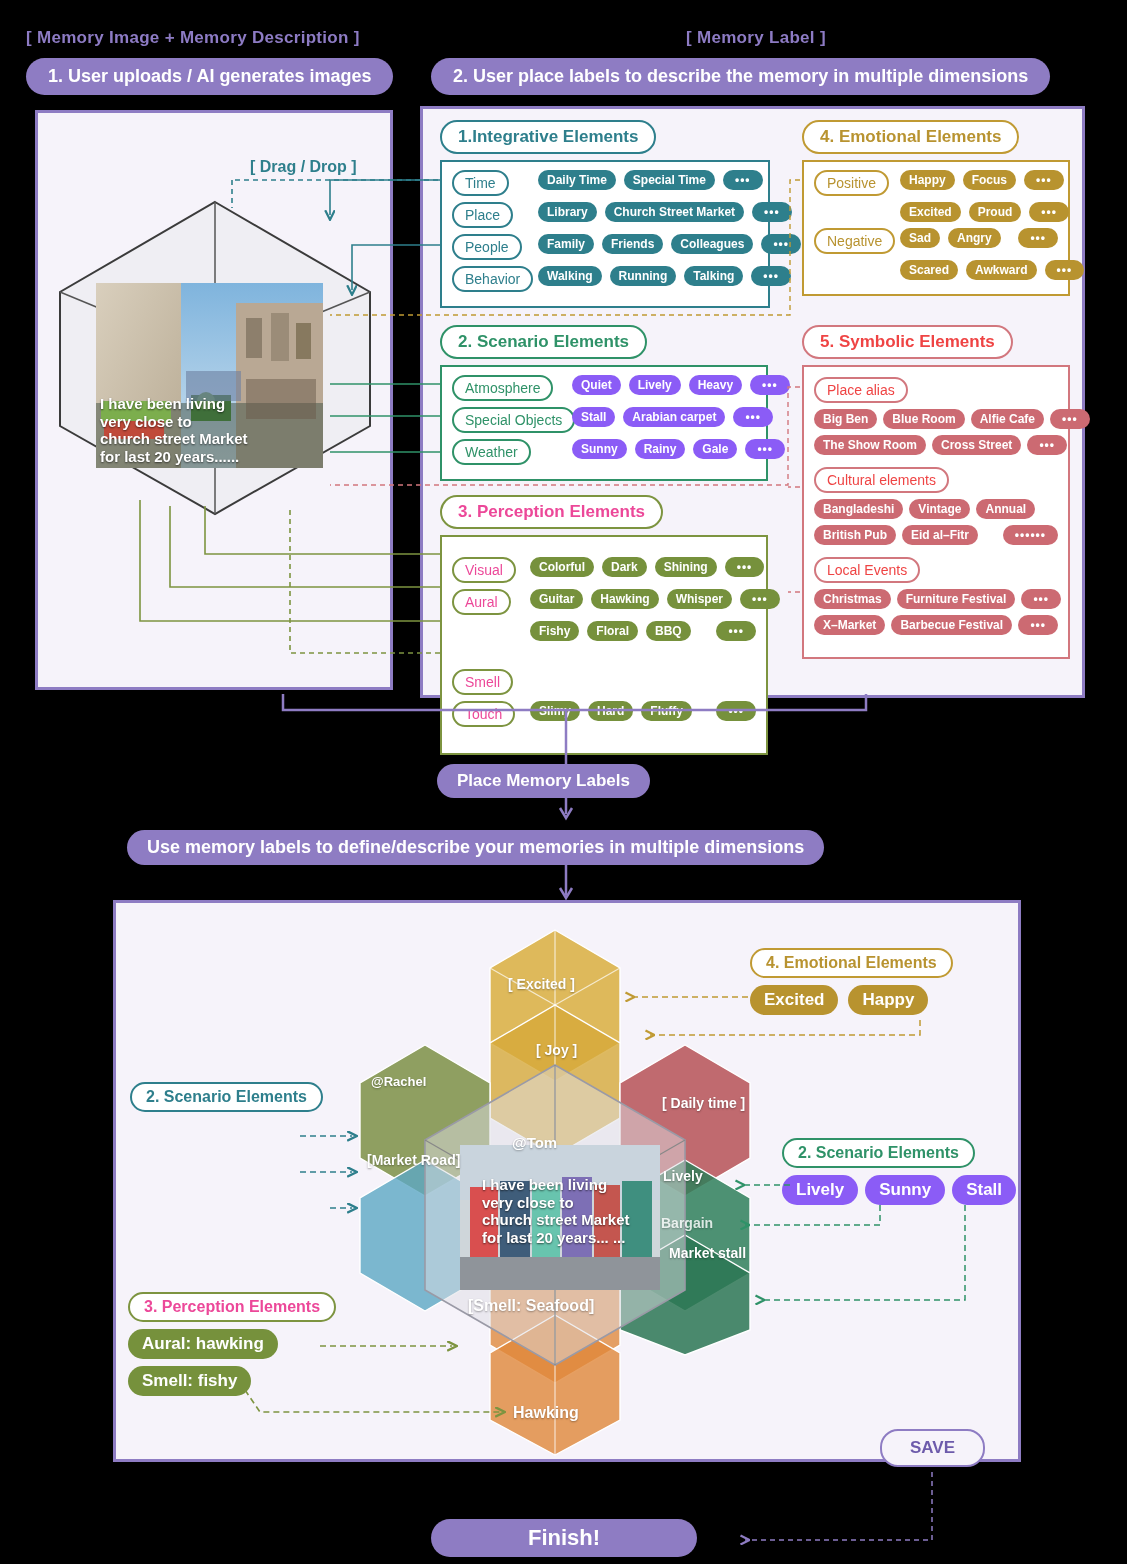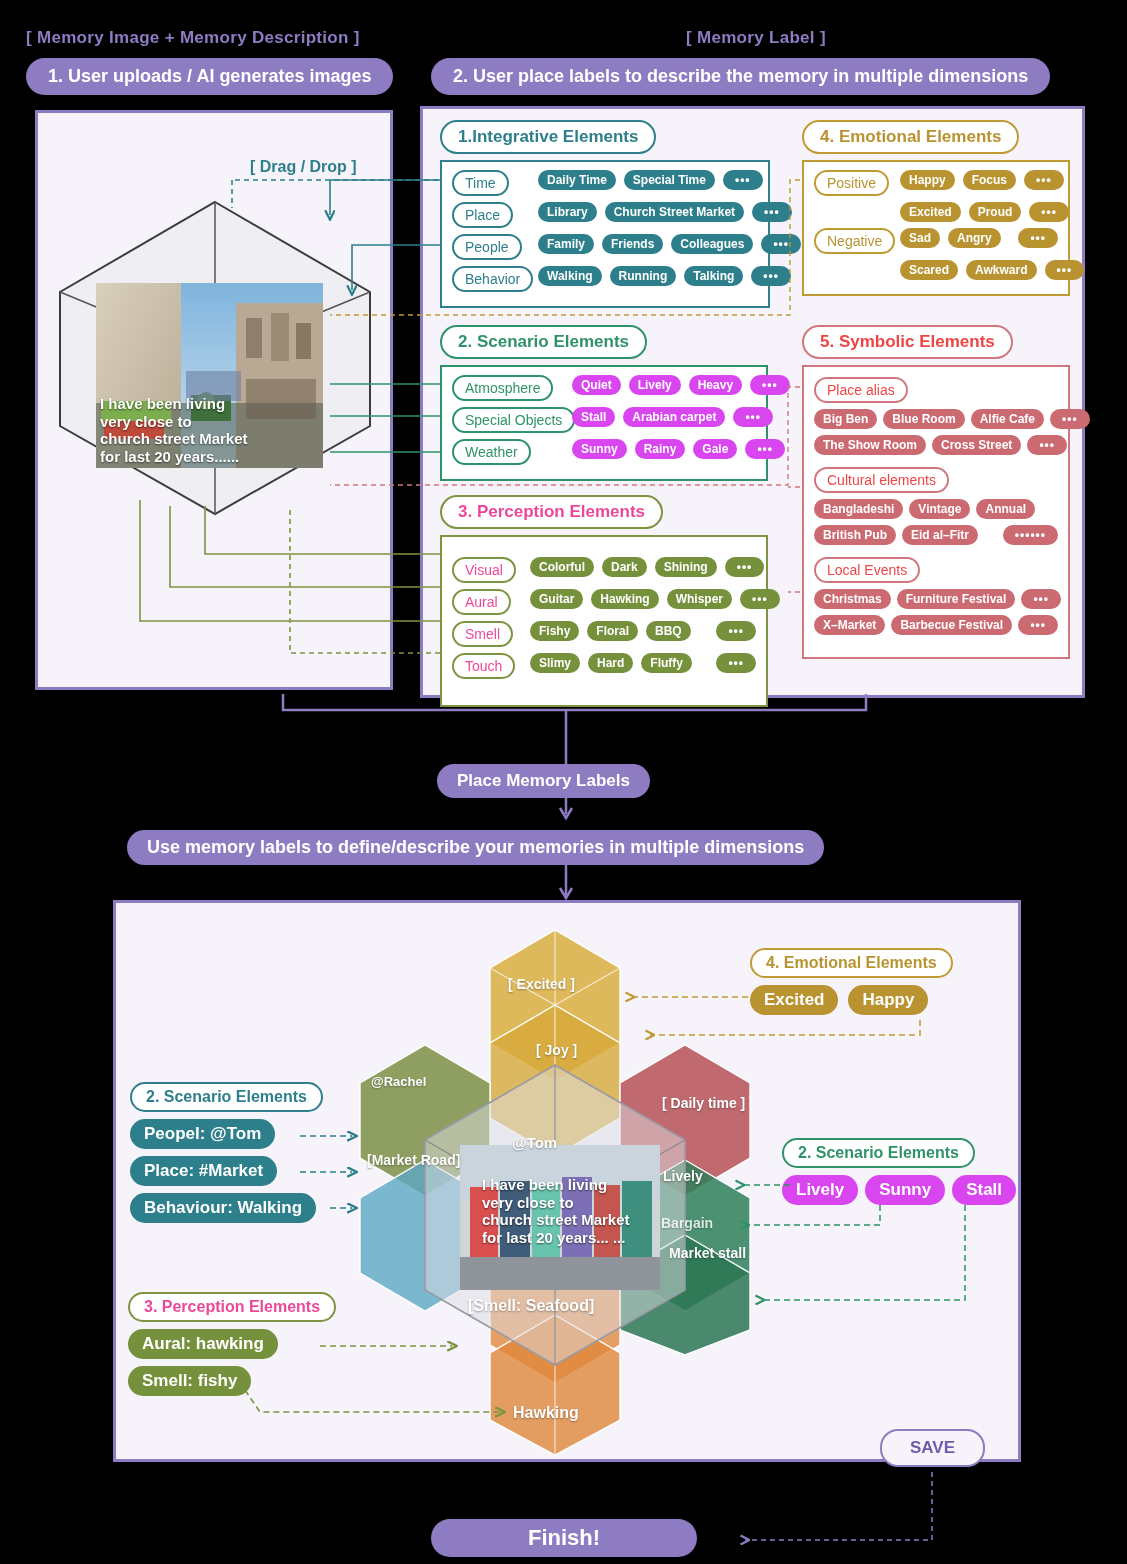--- a/index.html
+++ b/index.html
@@ -47,21 +47,21 @@
     color:#fff; border-radius:11px; padding:3px 9px;
     font-size:12px; font-weight:bold; white-space:nowrap;
   }
   .chip.dots { letter-spacing:1px; padding:3px 12px; }
 
   .row { display:flex; align-items:flex-start; gap:8px; }
 
   
   .t-teal  { color:#2e7f8c; } .bg-teal  { background:#2e7f8c; }
   .b-teal  { border:2px solid #2e7f8c; }
-  .t-green { color:#2f9268; } .bg-green { background:#d946ef; }
+  .t-green { color:#2f9268; } .bg-green { background:#8b5cf6; }
   .b-green { border:2px solid #2f9268; }
   .t-olive { color:#ec4899; } .bg-olive { background:#76913c; }
   .b-olive { border:2px solid #7d9440; }
   .t-gold  { color:#b89330; } .bg-gold  { background:#b8932f; }
   .b-gold  { border:2px solid #c09a33; }
   .t-red   { color:#ef4444; } .bg-red   { background:#cc6a72; }
   .b-red   { border:2px solid #d2777e; }
 
   
   .pill-flow {
@@ -220,21 +220,21 @@
         <div class="chip bg-olive dots" style="margin-left: auto;">•••</div>
       </div>
       <div class="row" style="margin-bottom: 6px;">
         <div style="width: 70px; flex: 0 0 70px;"><div class="cat b-olive t-olive">Aural</div></div>
         <div class="chip bg-olive">Guitar</div>
         <div class="chip bg-olive">Hawking</div>
         <div class="chip bg-olive">Whisper</div>
         <div class="chip bg-olive dots" style="margin-left: auto;">•••</div>
       </div>
       <div class="row" style="margin-bottom: 6px;">
-        <div style="width: 70px; flex: 0 0 70px;"><div class="cat b-olive t-olive">Smell</div></div>
+        <div style="width: 70px; flex: 0 0 70px; margin-top: 48px;"><div class="cat b-olive t-olive">Smell</div></div>
         <div class="chip bg-olive">Fishy</div>
         <div class="chip bg-olive">Floral</div>
         <div class="chip bg-olive">BBQ</div>
         <div class="chip bg-olive dots" style="margin-left: auto;">•••</div>
       </div>
       <div class="row" style="margin-bottom: 6px;">
         <div style="width: 70px; flex: 0 0 70px;"><div class="cat b-olive t-olive">Touch</div></div>
         <div class="chip bg-olive">Slimy</div>
         <div class="chip bg-olive">Hard</div>
         <div class="chip bg-olive">Fluffy</div>
@@ -407,25 +407,20 @@
 <div class="abs hexlabel" style="left:663px; top:1168px;">Lively</div>
 <div class="abs hexlabel" style="left:661px; top:1215px; opacity:.8;">Bargain</div>
 <div class="abs hexlabel" style="left:669px; top:1245px;">Market stall</div>
 <div class="abs hexlabel" style="left:468px; top:1297px; font-size:16px;">[Smell: Seafood]</div>
 <div class="abs hexlabel" style="left:513px; top:1404px; font-size:16px;">Hawking</div>
 
 <div class="abs imgcap" style="left:482px; top:1176px; width:170px;"><span id="botcap"><div>I have been living</div><div>very close to</div><div>church street Market</div><div>for last 20 years... ...</div></span></div>
 
 <div class="abs" style="left:130px; top:1082px;">
   <div class="btitle b-teal t-teal">2. Scenario Elements</div>
-  <div id="bl-scenario" style="margin-top:7px;">
-      <div class="bchip bg-teal" style="display: block; width: fit-content; margin-bottom: 7px;">Peopel: @Tom</div>
-      <div class="bchip bg-teal" style="display: block; width: fit-content; margin-bottom: 7px;">Place: #Market</div>
-      <div class="bchip bg-teal" style="display: block; width: fit-content; margin-bottom: 7px;">Behaviour: Walking</div>
-    </div>
 </div>
 <div class="abs" style="left:128px; top:1292px;">
   <div class="btitle b-olive t-olive">3. Perception Elements</div>
   <div id="bl-perception" style="margin-top:7px;">
       <div class="bchip bg-olive" style="display: block; width: fit-content; margin-bottom: 7px;">Aural: hawking</div>
       <div class="bchip bg-olive" style="display: block; width: fit-content; margin-bottom: 7px;">Smell: fishy</div>
     </div>
 </div>
 
 <div class="abs" style="left:750px; top:948px;">

